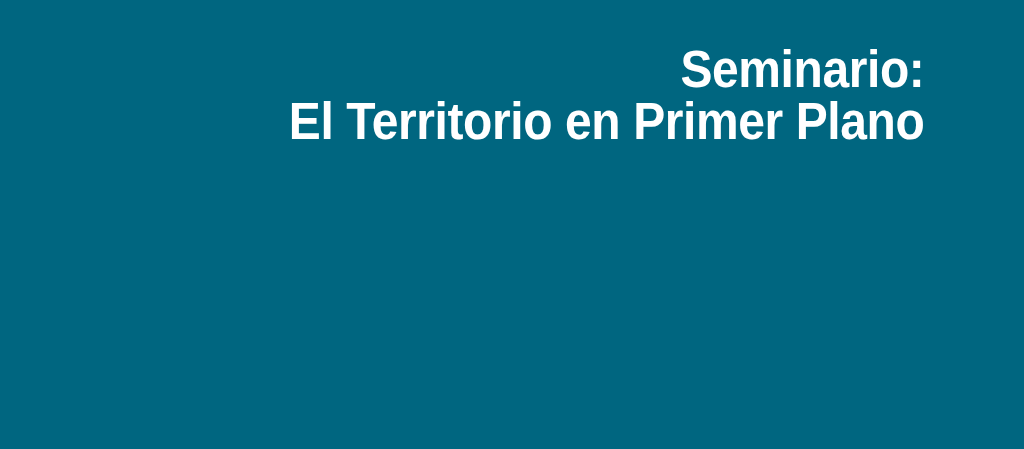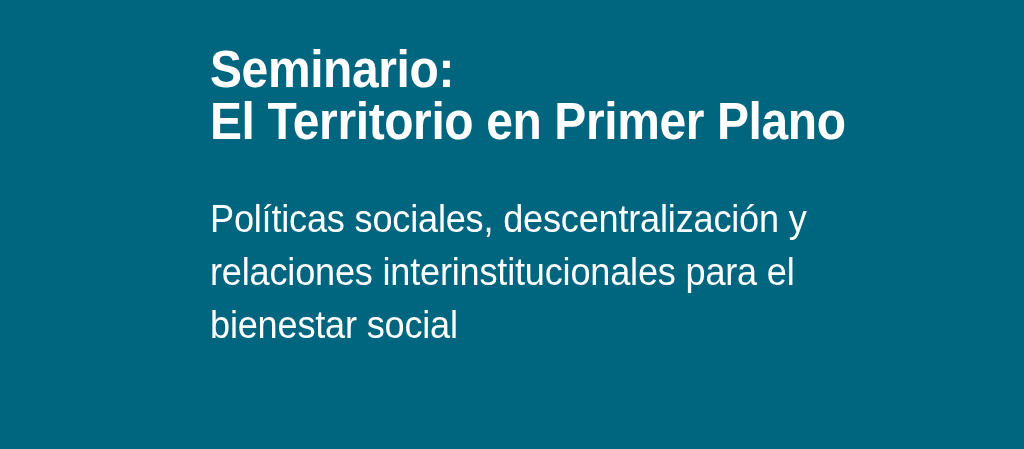--- a/index.html
+++ b/index.html
@@ -22,20 +22,21 @@
     background: #006680;
     box-sizing: border-box;
     overflow: hidden;
   }
 
   #text-block {
     position: absolute;
     left: 210px;
     top: 44px;
     width: 760px;
+    text-align: right;
   }
 
   #title-group {
     margin: 0;
     padding: 0;
   }
 
   .title-line {
     display: block;
     font-family: "Liberation Sans", "DejaVu Sans", sans-serif;
@@ -73,21 +74,16 @@
 
 <div id="banner" style="background: rgb(0, 102, 128);">
 
   <div id="text-block">
 
     <h1 id="title-group">
       <span class="title-line" style="color: rgb(255, 255, 255);">Seminario:</span>
       <span class="title-line" style="color: rgb(255, 255, 255);">El Territorio en Primer Plano</span>
     </h1>
 
-    <p id="subtitle-group">
-      <span class="subtitle-line" style="color: rgb(255, 255, 255);">Políticas sociales, descentralización y</span>
-      <span class="subtitle-line" style="color: rgb(255, 255, 255);">relaciones interinstitucionales para el</span>
-      <span class="subtitle-line" style="color: rgb(255, 255, 255);">bienestar social</span>
-    </p>
 
   </div>
 
 </div>
 
 </body></html>

